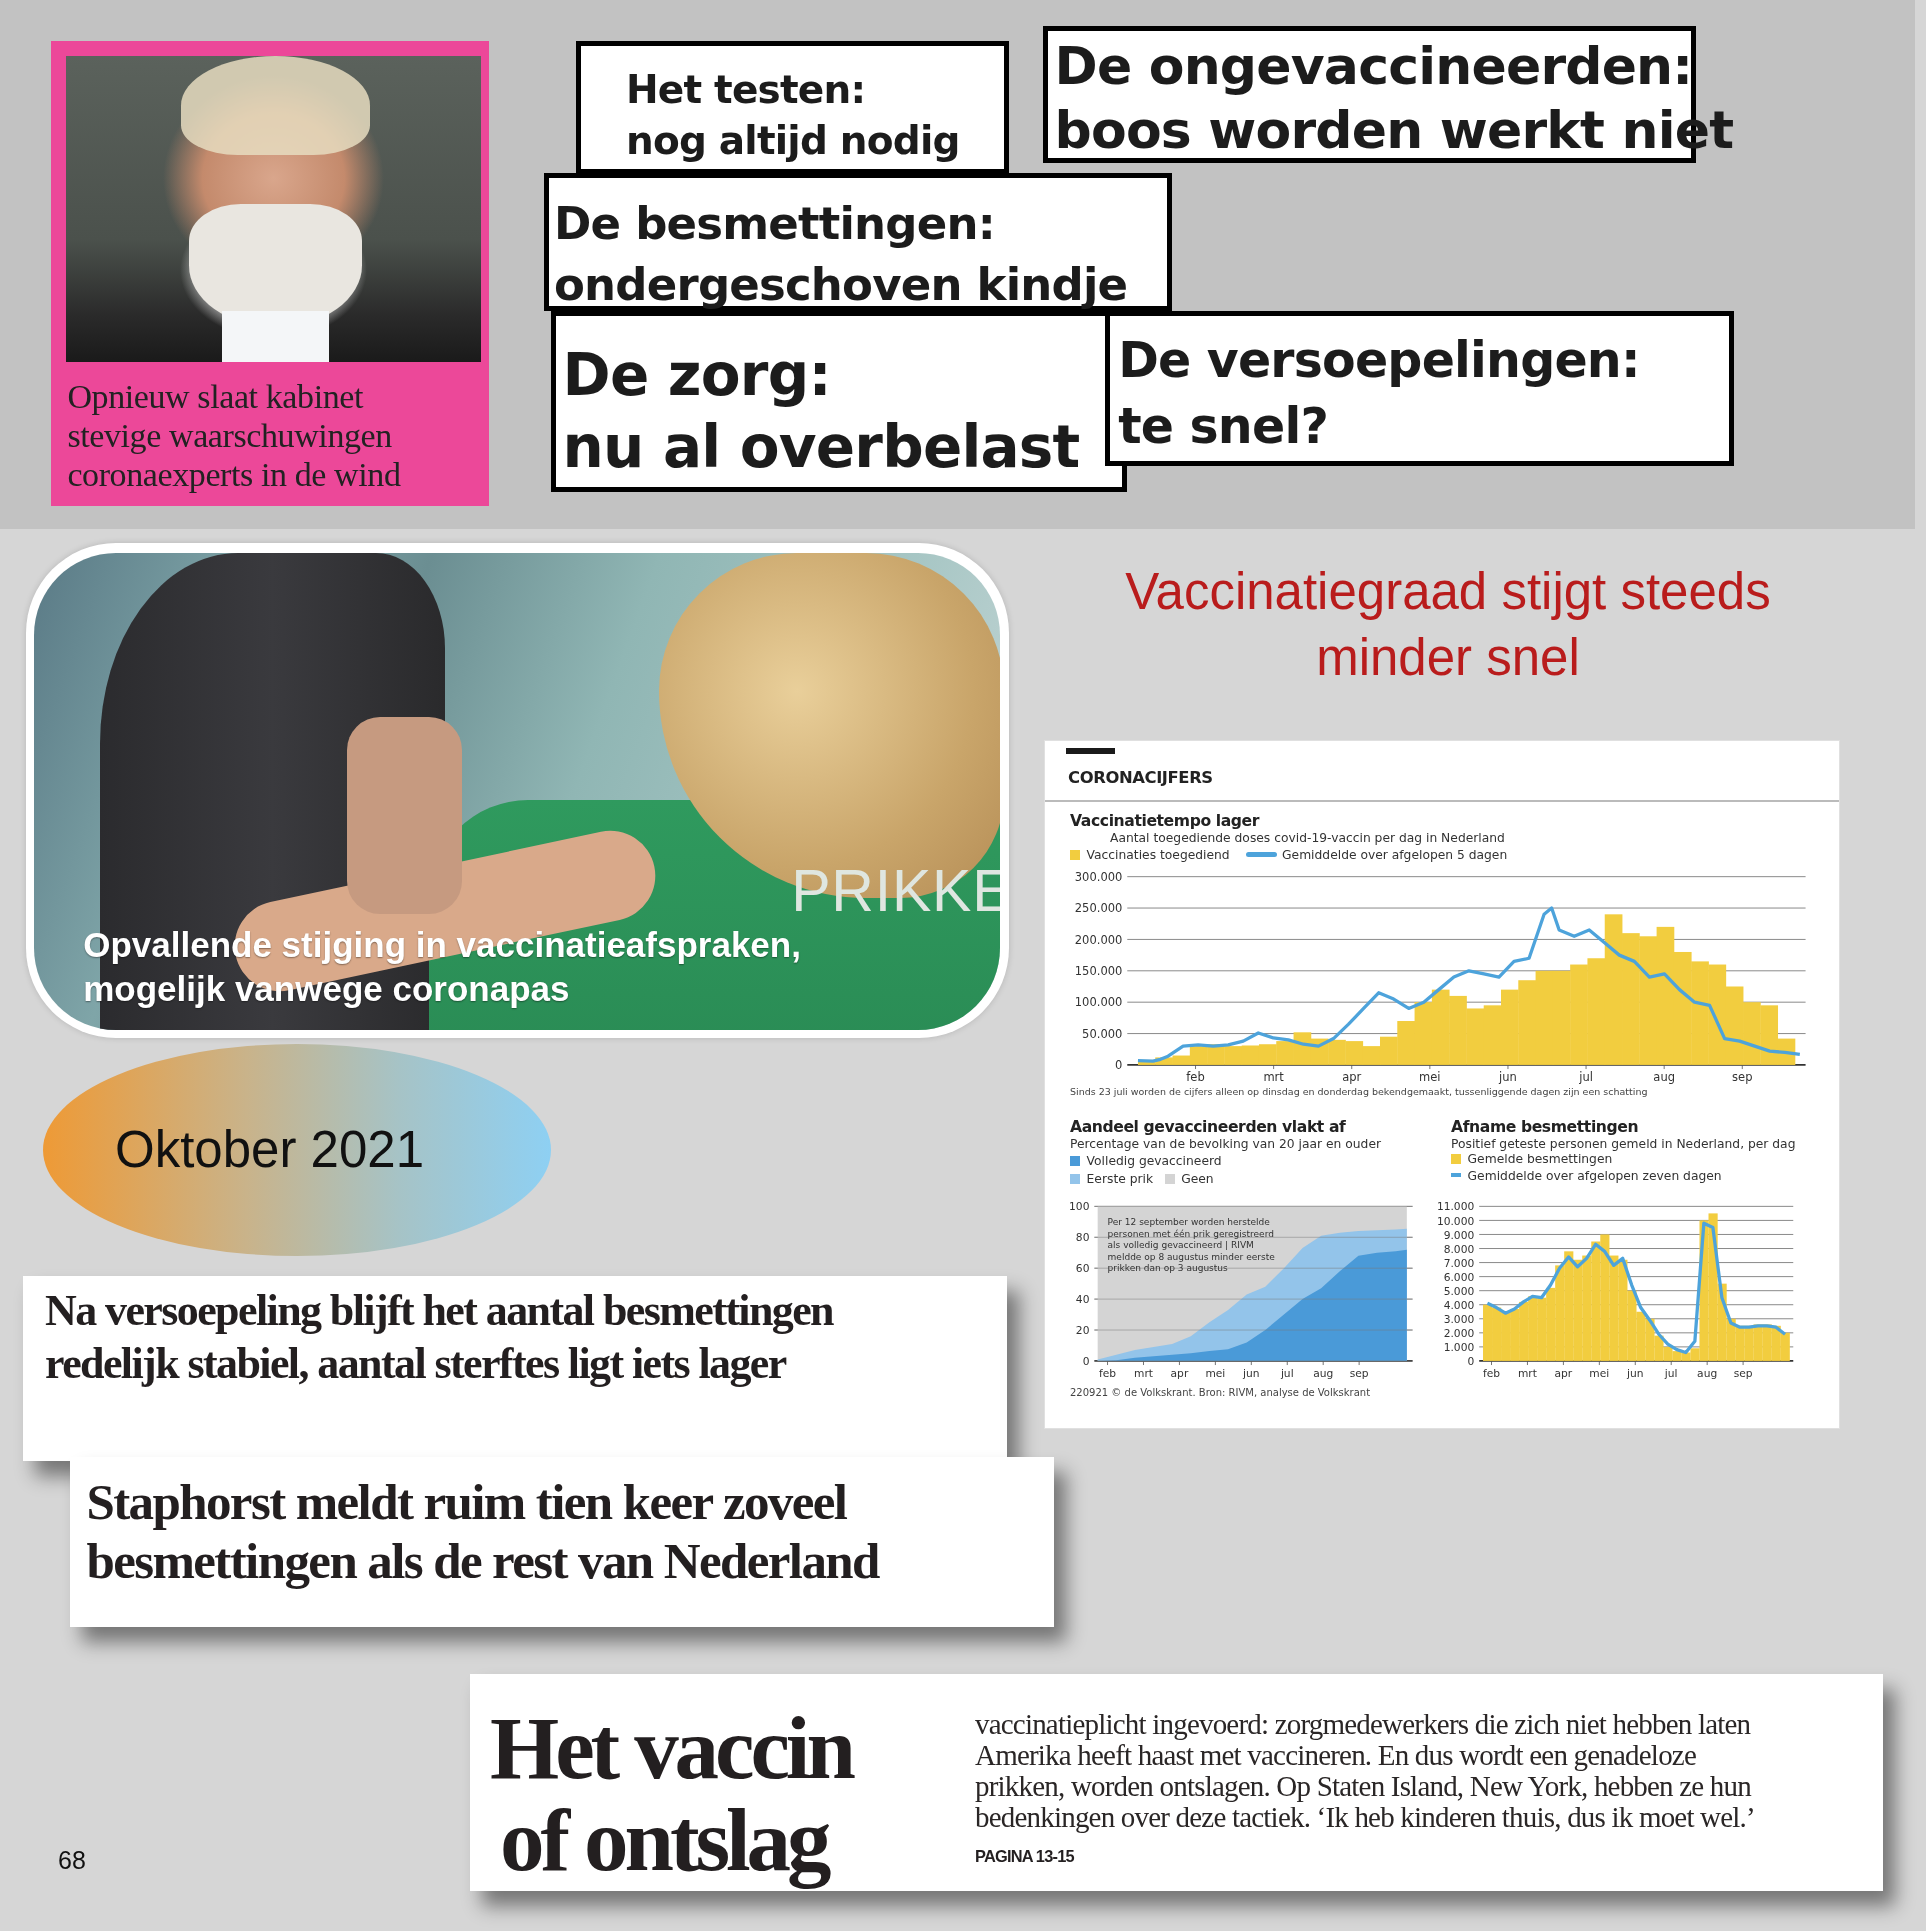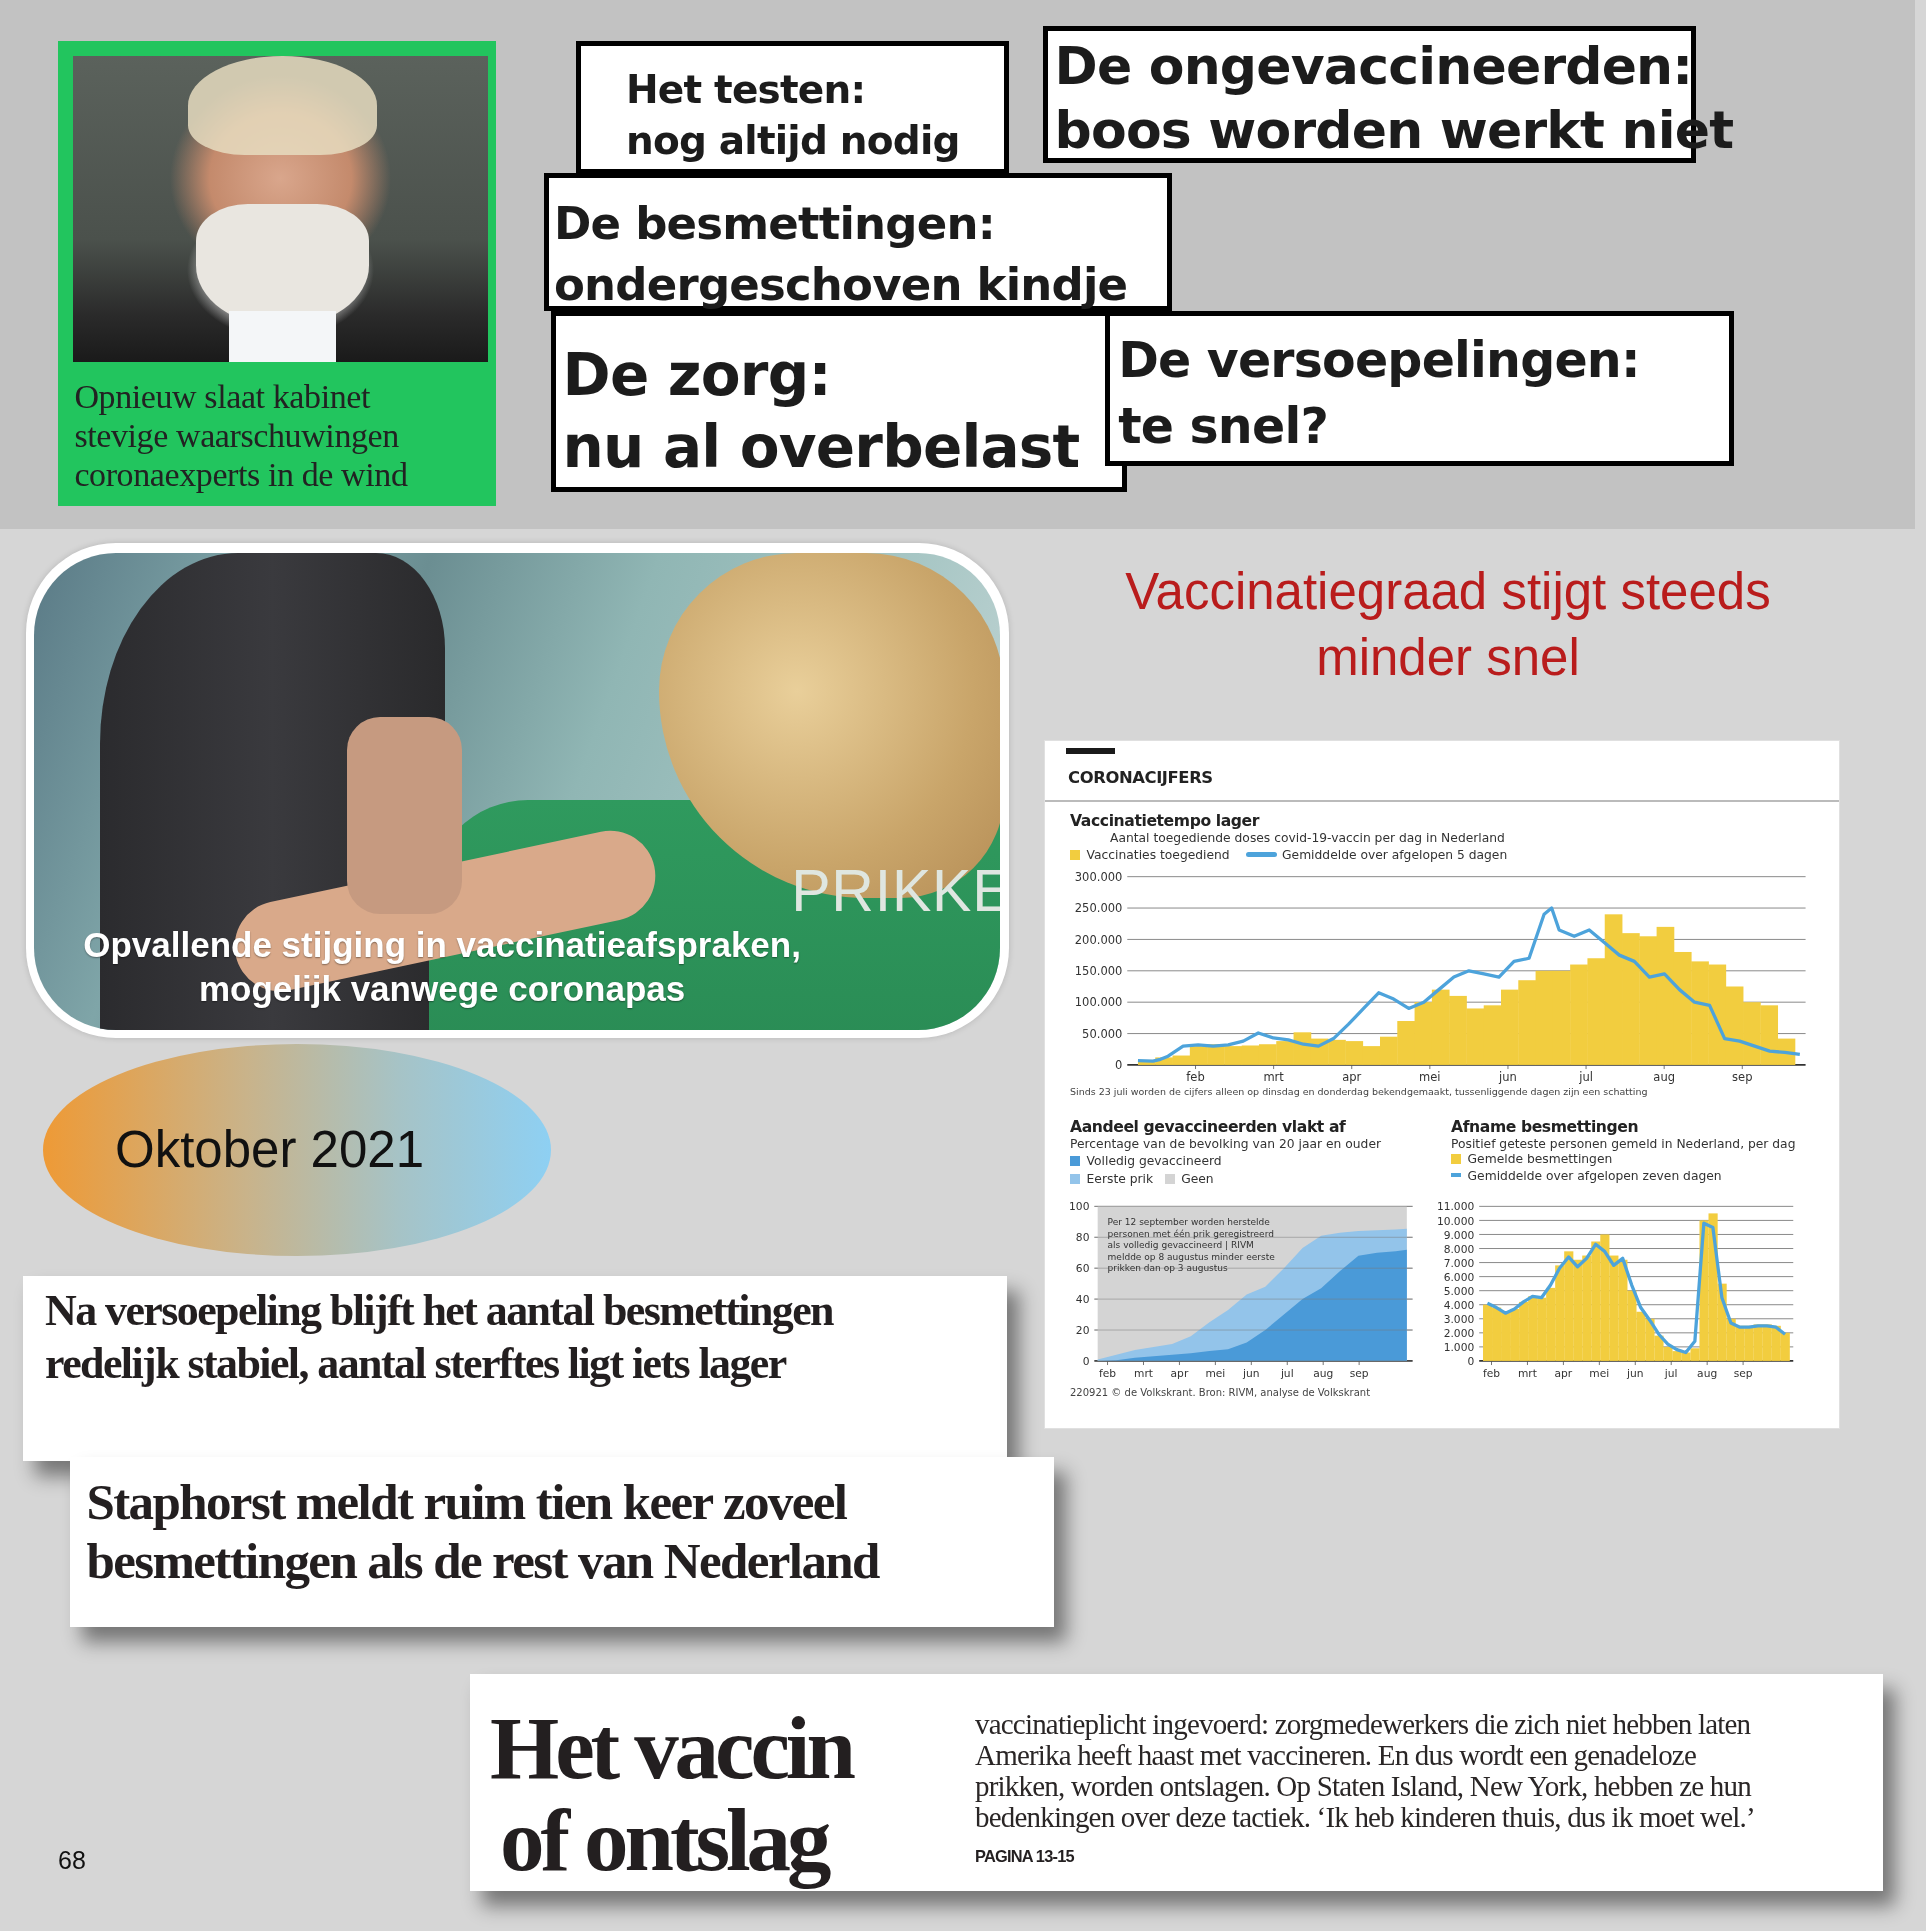--- a/index.html
+++ b/index.html
@@ -1,20 +1,20 @@
 <!DOCTYPE html>
 <html style="font-size:13px"><head>
 <meta charset="utf-8">
 <style>
   html,body{margin:0;padding:0;}
   body{width:1926px;height:1931px;position:relative;background:#d6d6d6;overflow:hidden;font-family:"Liberation Sans",sans-serif;}
   .topband{position:absolute;left:0;top:0;width:1915px;height:529px;background:#c2c2c2;}
   .abs{position:absolute;}
   
-  .card1{left:58px;top:41px;width:438px;height:465px;background:#22c55e;}
+  .card1{left:51px;top:41px;width:438px;height:465px;background:#ec4899;}
   .portrait{position:absolute;left:15px;top:15px;width:415px;height:306px;
     background:radial-gradient(ellipse 38% 48% at 50% 40%, #d9a68c 0%, #c48a6c 45%, transparent 70%),
                radial-gradient(ellipse 30% 30% at 50% 70%, #eee 0%, #ddd 50%, transparent 75%),
                linear-gradient(180deg,#5b625c 0%,#4b514c 60%,#2a2a2a 85%,#1a1a1a 100%);}
   .portrait .hair{position:absolute;left:115px;top:0;width:189px;height:99px;border-radius:50% 50% 30% 30%;background:#e6dcc0;opacity:.85;}
   .portrait .beard{position:absolute;left:123px;top:148px;width:173px;height:123px;border-radius:30% 30% 50% 50%;background:#e9e6e0;}
   .portrait .collar{position:absolute;left:156px;top:255px;width:107px;height:51px;background:#f4f6f8;}
   .card1 .cap{position:absolute;left:16.4px;top:336px;width:411px;font-family:"Liberation Serif",serif;font-size:34px;line-height:39px;color:#222;letter-spacing:-0.4px;}
   
   .hbox{position:absolute;background:#fff;border:5.8px solid #000;box-sizing:border-box;font-family:"DejaVu Sans",sans-serif;font-weight:bold;color:#1c1c1c;letter-spacing:-0.8px;}
@@ -22,21 +22,21 @@
   
   .photoframe{left:26px;top:543px;width:983px;height:495px;background:#fff;border-radius:90px;box-shadow:0 0 6.6px rgba(0,0,0,.15);}
   .vphoto{position:absolute;left:8.2px;top:10px;width:966px;height:477px;border-radius:82px;overflow:hidden;
     background:linear-gradient(110deg,#5a7a86 0%,#7fa5a8 20%,#6b8e92 35%,#90b6b4 55%,#a3c4c2 75%,#c8d8d8 100%);}
   .vphoto .shirt-dark{position:absolute;left:66px;top:0;width:345px;height:477px;background:linear-gradient(90deg,#2b2b2e,#3a3a3e,#2a2a2c);border-radius:40% 20% 0 0;}
   .vphoto .arm{position:absolute;left:313px;top:164px;width:115px;height:197px;background:#c69a80;border-radius:33px;}
   .vphoto .green{position:absolute;left:395px;top:247px;width:592px;height:247px;background:linear-gradient(180deg,#2f9a5e,#2a8c55);border-radius:99px 0 0 0;}
   .vphoto .hairb{position:absolute;left:625px;top:0;width:345px;height:345px;border-radius:40% 40% 30% 60%;background:radial-gradient(circle at 40% 40%,#e9cf9a,#c9a56a 60%,#b48c55);}
   .vphoto .nursearm{position:absolute;left:197px;top:313px;width:428px;height:90px;background:#d9a98a;border-radius:49px;transform:rotate(-12deg);}
   .vphoto .prikker{position:absolute;left:757px;top:304px;font-family:"Liberation Sans",sans-serif;font-size:59px;color:#dfe6e0;font-weight:normal;letter-spacing:0.8px;}
-  .vphoto .vcap{position:absolute;left:49px;top:370px;font-family:"Liberation Sans",sans-serif;font-weight:bold;font-size:35px;line-height:44px;color:#fff;text-shadow:0 0.8px 1.6px rgba(0,0,0,.4);text-align:center;}
+  .vphoto .vcap{position:absolute;left:49px;top:370px;font-family:"Liberation Sans",sans-serif;font-weight:bold;font-size:35px;line-height:44px;color:#fff;text-shadow:0 0.8px 1.6px rgba(0,0,0,.4);}
   
   .bigtitle{left:1053px;top:559px;width:790px;text-align:center;font-size:51px;line-height:66px;color:#b91c1c;}
   
   .oval{left:43px;top:1044px;width:508px;height:212px;border-radius:50%;background:linear-gradient(90deg,#ee9a36 0%,#c9b38a 40%,#a6c3c6 70%,#8ed0f3 100%);}
   .oval span{position:absolute;left:72px;top:76px;font-size:51px;color:#111;}
   
   .scard{position:absolute;background:#fff;box-shadow:11.5px 15px 18px rgba(0,0,0,.45);font-family:"Liberation Serif",serif;font-weight:bold;color:#231f20;letter-spacing:-1.6px;}
   .sc1{left:23px;top:1276px;width:984px;height:185px;}
   .sc1 .t{position:absolute;left:22px;top:8.2px;font-size:44px;line-height:53px;}
   .sc2{left:70px;top:1457px;width:984px;height:170px;}

